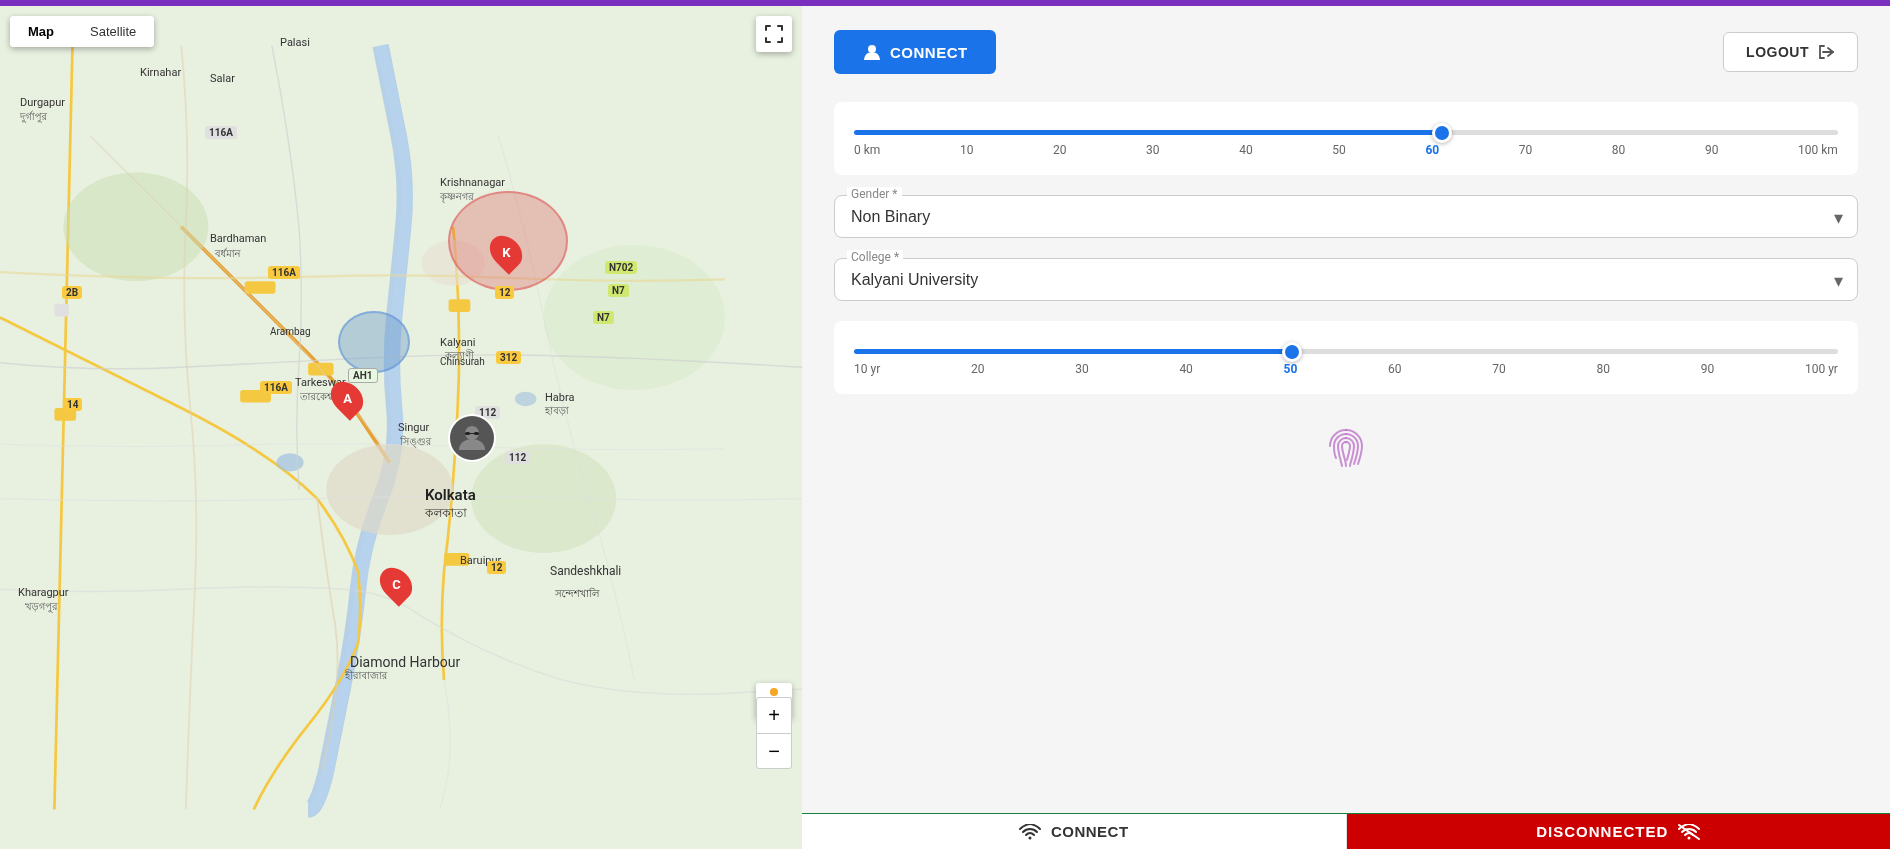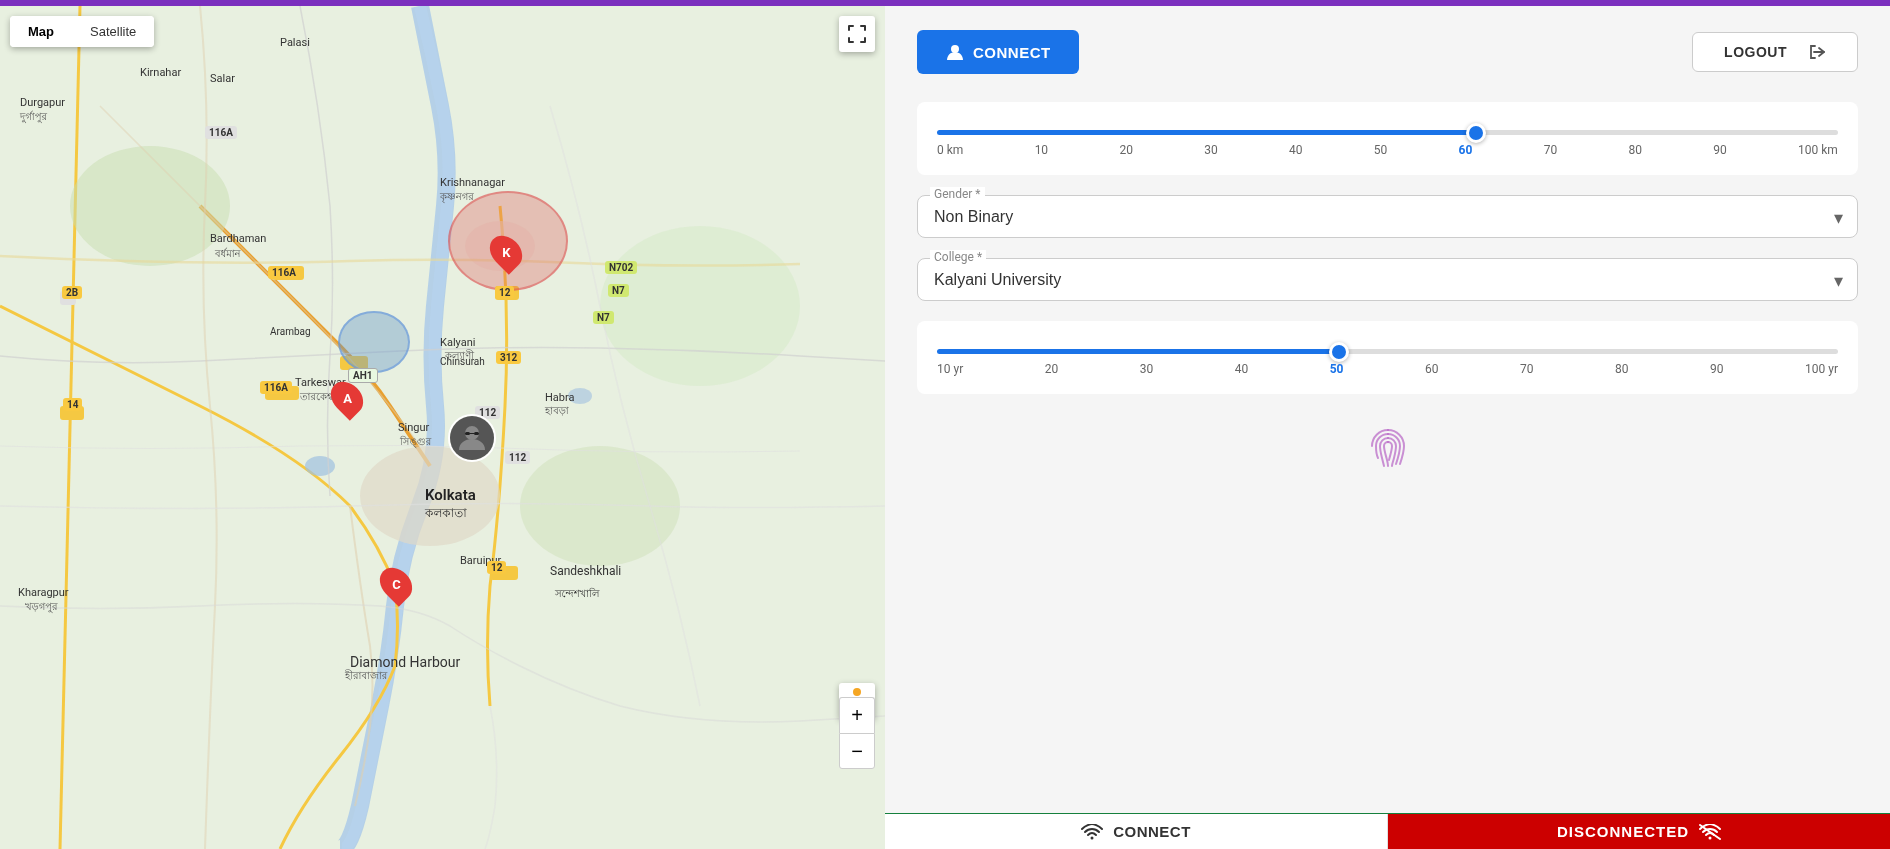--- a/index.html
+++ b/index.html
@@ -22,21 +22,21 @@
     }
 
     .main-container {
       display: flex;
       flex: 1;
       overflow: hidden;
     }
 
     
     .map-section {
-      width: 885px;
+      width: 802px;
       height: 843px;
       position: relative;
       flex-shrink: 0;
     }
 
     .map-container {
       width: 100%;
       height: 100%;
       background: #e8f0e0;
       position: relative;
@@ -228,28 +228,28 @@
       display: flex;
       align-items: center;
       gap: 8px;
       letter-spacing: 0.5px;
     }
 
     .logout-btn {
       background: white;
       color: #333;
       border: 1.5px solid #ccc;
-      padding: 10px 31px;
+      padding: 10px 22px;
       border-radius: 6px;
       font-size: 14px;
       font-weight: 600;
       cursor: pointer;
       display: flex;
       align-items: center;
-      gap: 21px;
+      gap: 8px;
       letter-spacing: 0.5px;
     }
 
     
     .slider-section {
       background: white;
       border-radius: 8px;
       padding: 18px 20px;
     }
 

